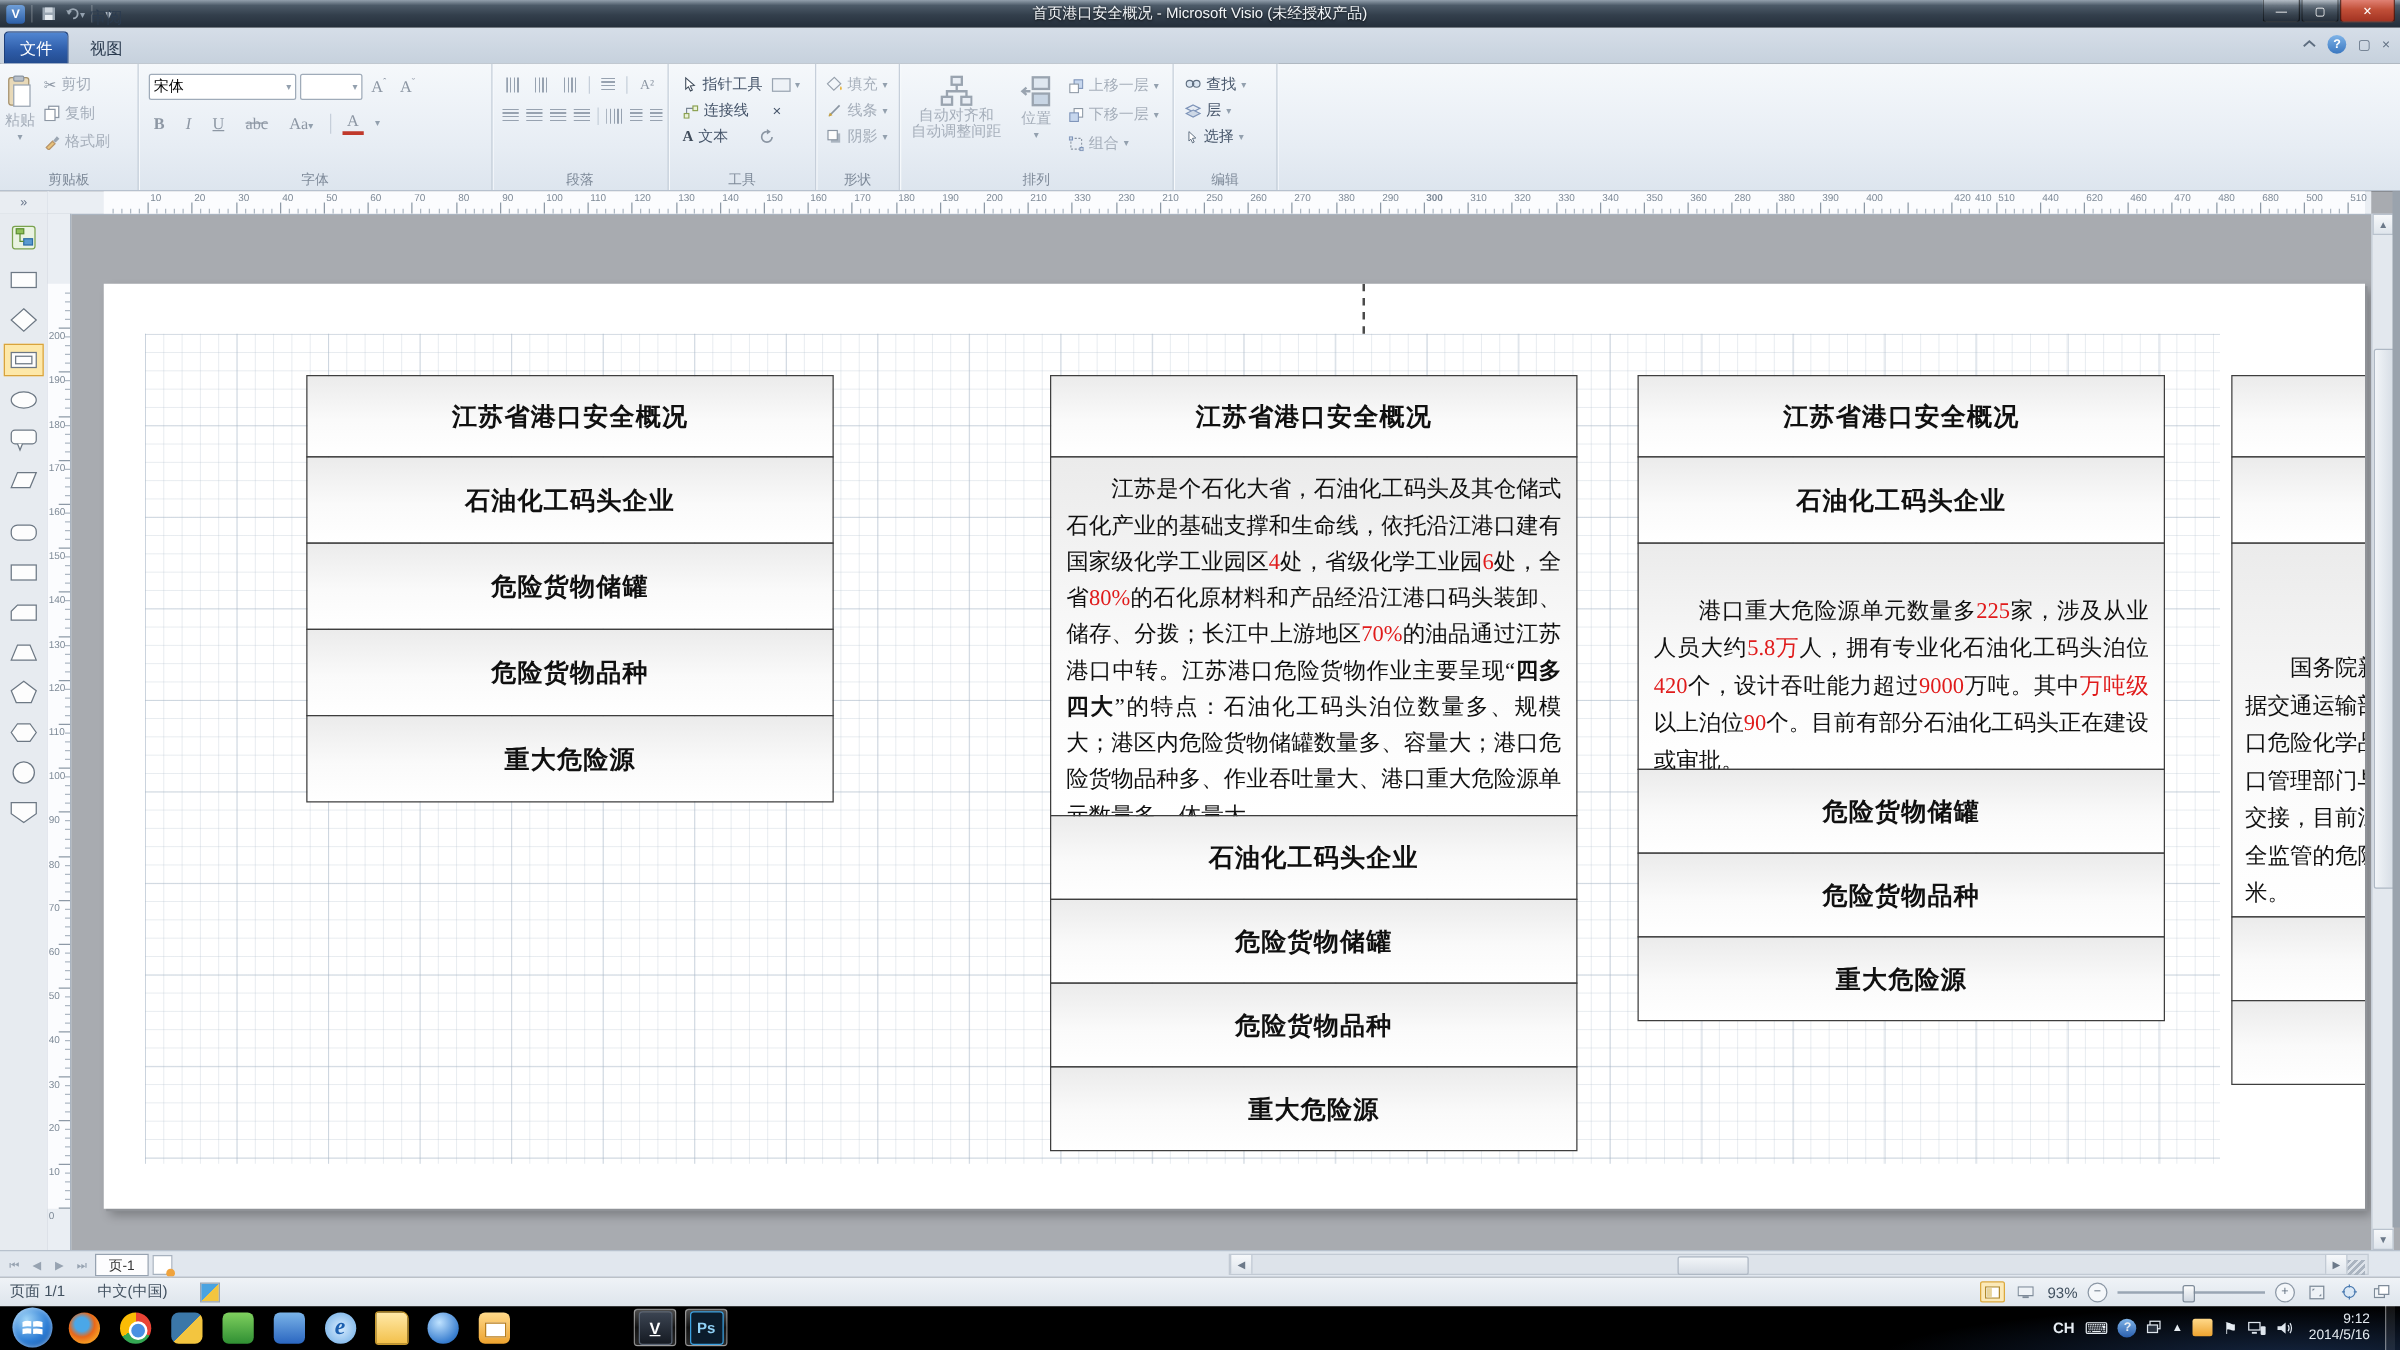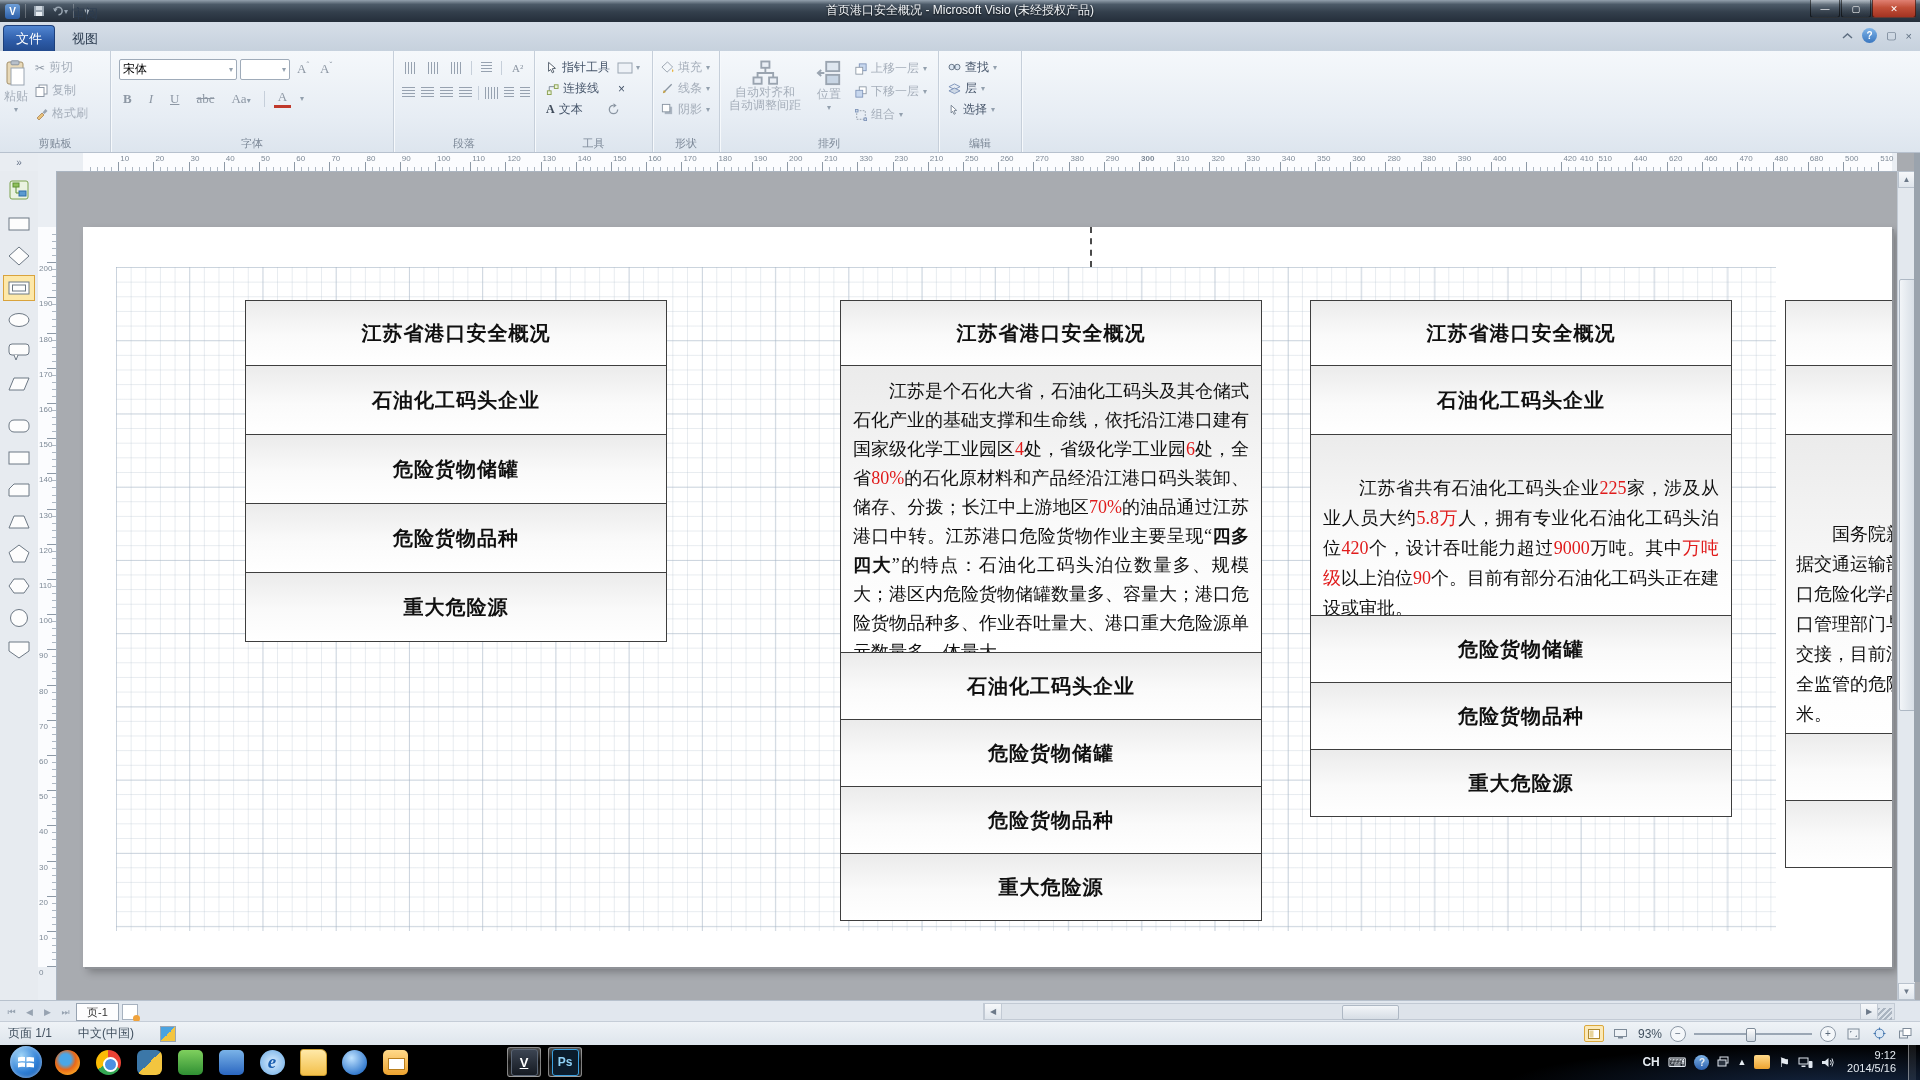--- a/index.html
+++ b/index.html
@@ -1049,21 +1049,21 @@
           <div class="fbox" style="left: 757px; top: 626px; width: 422px; height: 68px;">
             <div class="ftitle">重大危险源</div>
           </div>
           <div class="fbox" style="left: 1227px; top: 73px; width: 422px; height: 66px;">
             <div class="ftitle">江苏省港口安全概况</div>
           </div>
           <div class="fbox" style="left: 1227px; top: 138px; width: 422px; height: 70px;">
             <div class="ftitle">石油化工码头企业</div>
           </div>
           <div class="fbox tx2" style="left: 1227px; top: 207px; width: 422px; height: 182px;">
-            <div class="fpara"><span>江苏省共有石油化工码头企业</span><span class="red">225</span><span>家，涉及从业人员大约</span><span class="red">5.8万</span><span>人，拥有专业化石油化工码头泊位</span><span class="red">420</span><span>个，设计吞吐能力超过</span><span class="red">9000</span><span>万吨。其中</span><span class="red">万吨级</span><span>以上泊位</span><span class="red">90</span><span>个。目前有部分石油化工码头正在建设或审批。</span></div>
+            <div class="fpara"><span>港口重大危险源单元数量多</span><span class="red">225</span><span>家，涉及从业人员大约</span><span class="red">5.8万</span><span>人，拥有专业化石油化工码头泊位</span><span class="red">420</span><span>个，设计吞吐能力超过</span><span class="red">9000</span><span>万吨。其中</span><span class="red">万吨级</span><span>以上泊位</span><span class="red">90</span><span>个。目前有部分石油化工码头正在建设或审批。</span></div>
           </div>
           <div class="fbox" style="left: 1227px; top: 388px; width: 422px; height: 68px;">
             <div class="ftitle">危险货物储罐</div>
           </div>
           <div class="fbox" style="left: 1227px; top: 455px; width: 422px; height: 68px;">
             <div class="ftitle">危险货物品种</div>
           </div>
           <div class="fbox" style="left: 1227px; top: 522px; width: 422px; height: 68px;">
             <div class="ftitle">重大危险源</div>
           </div>

